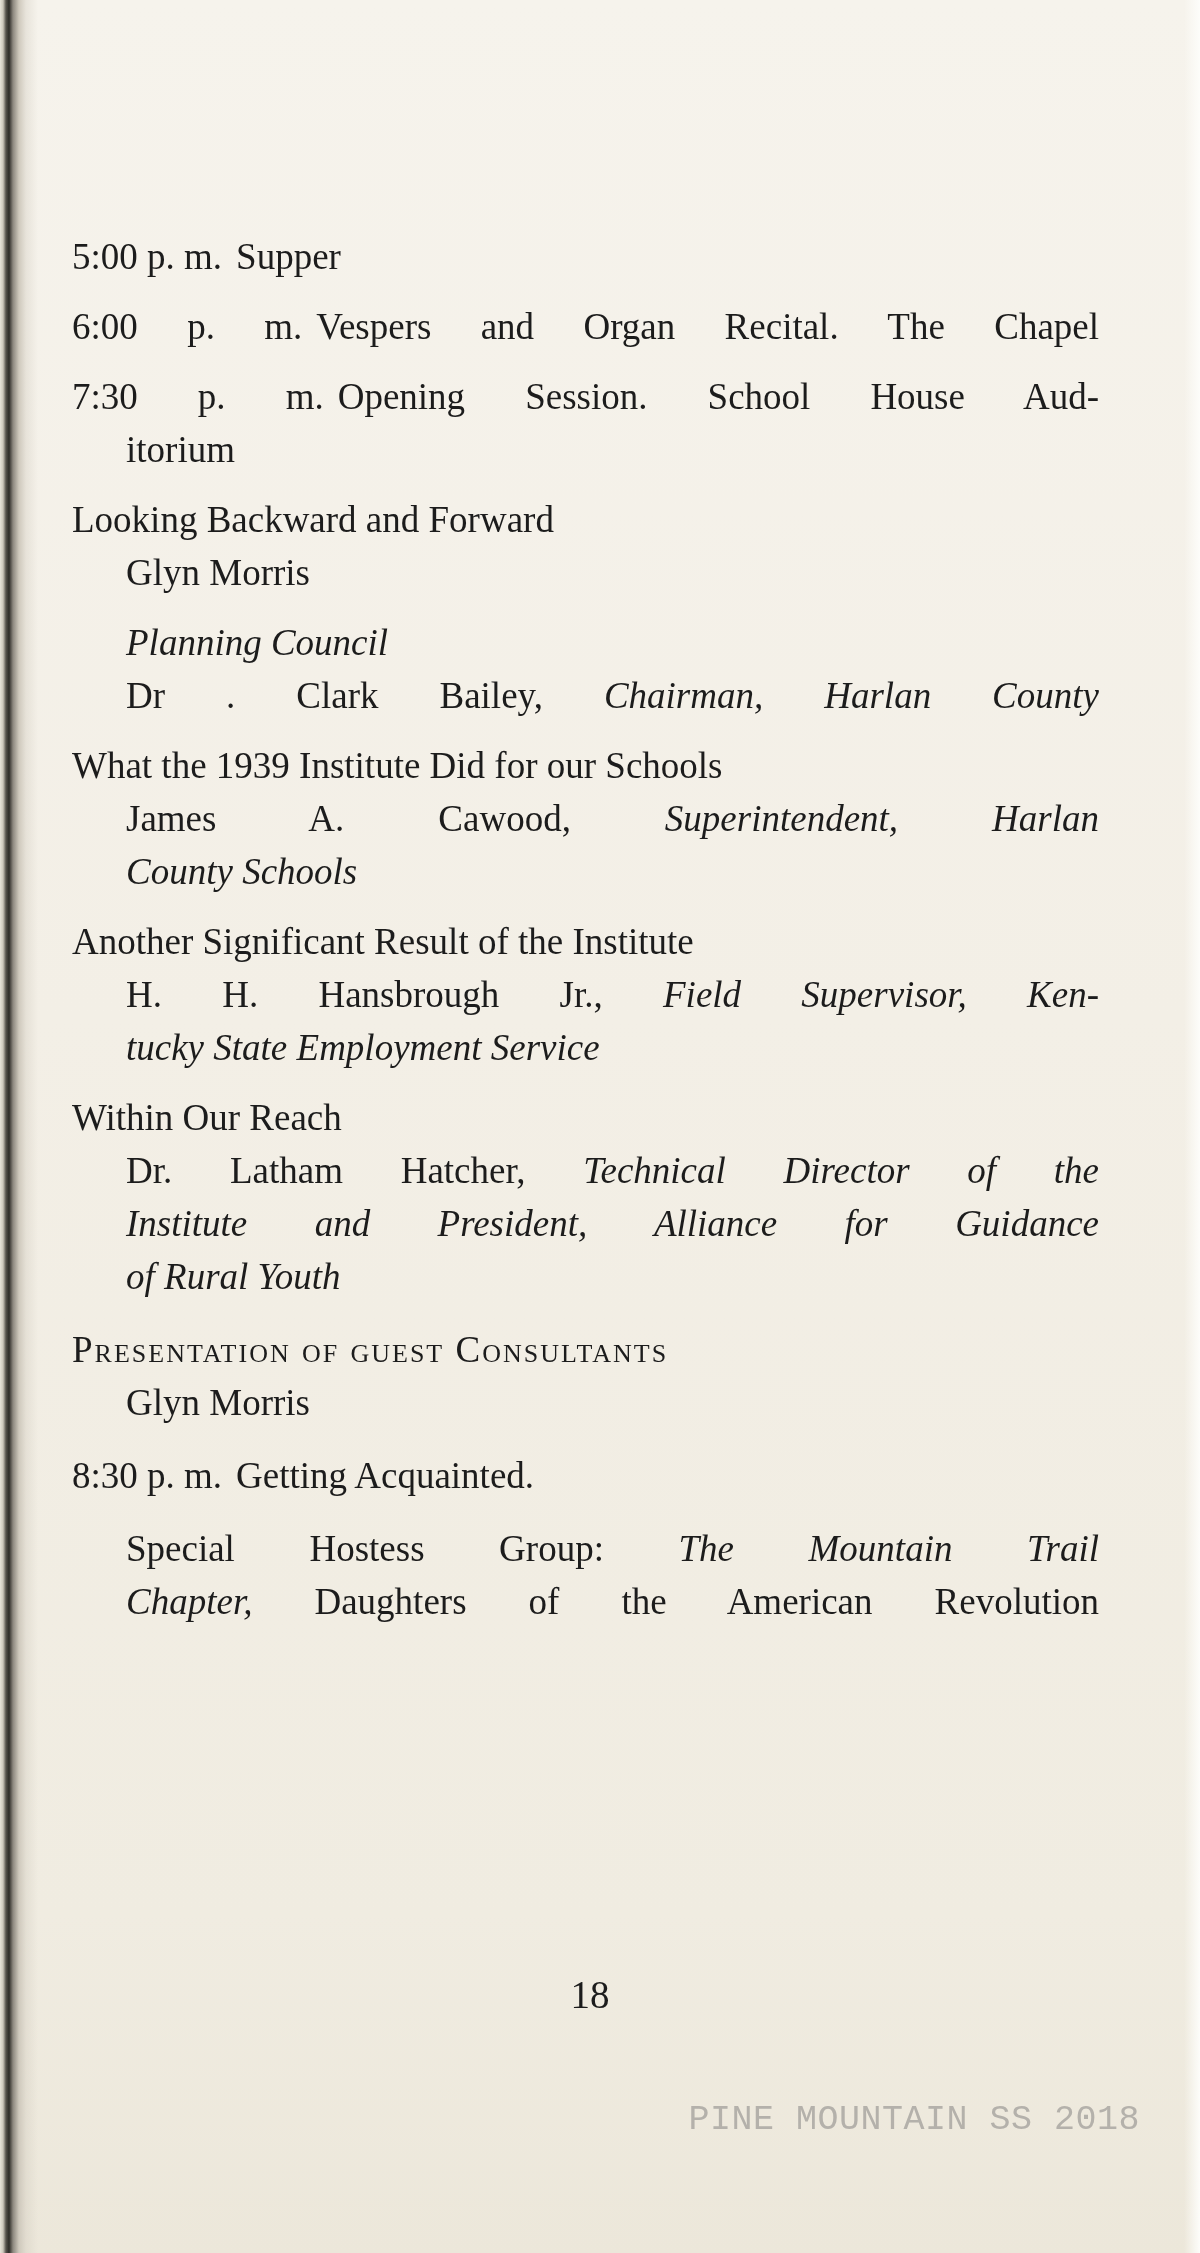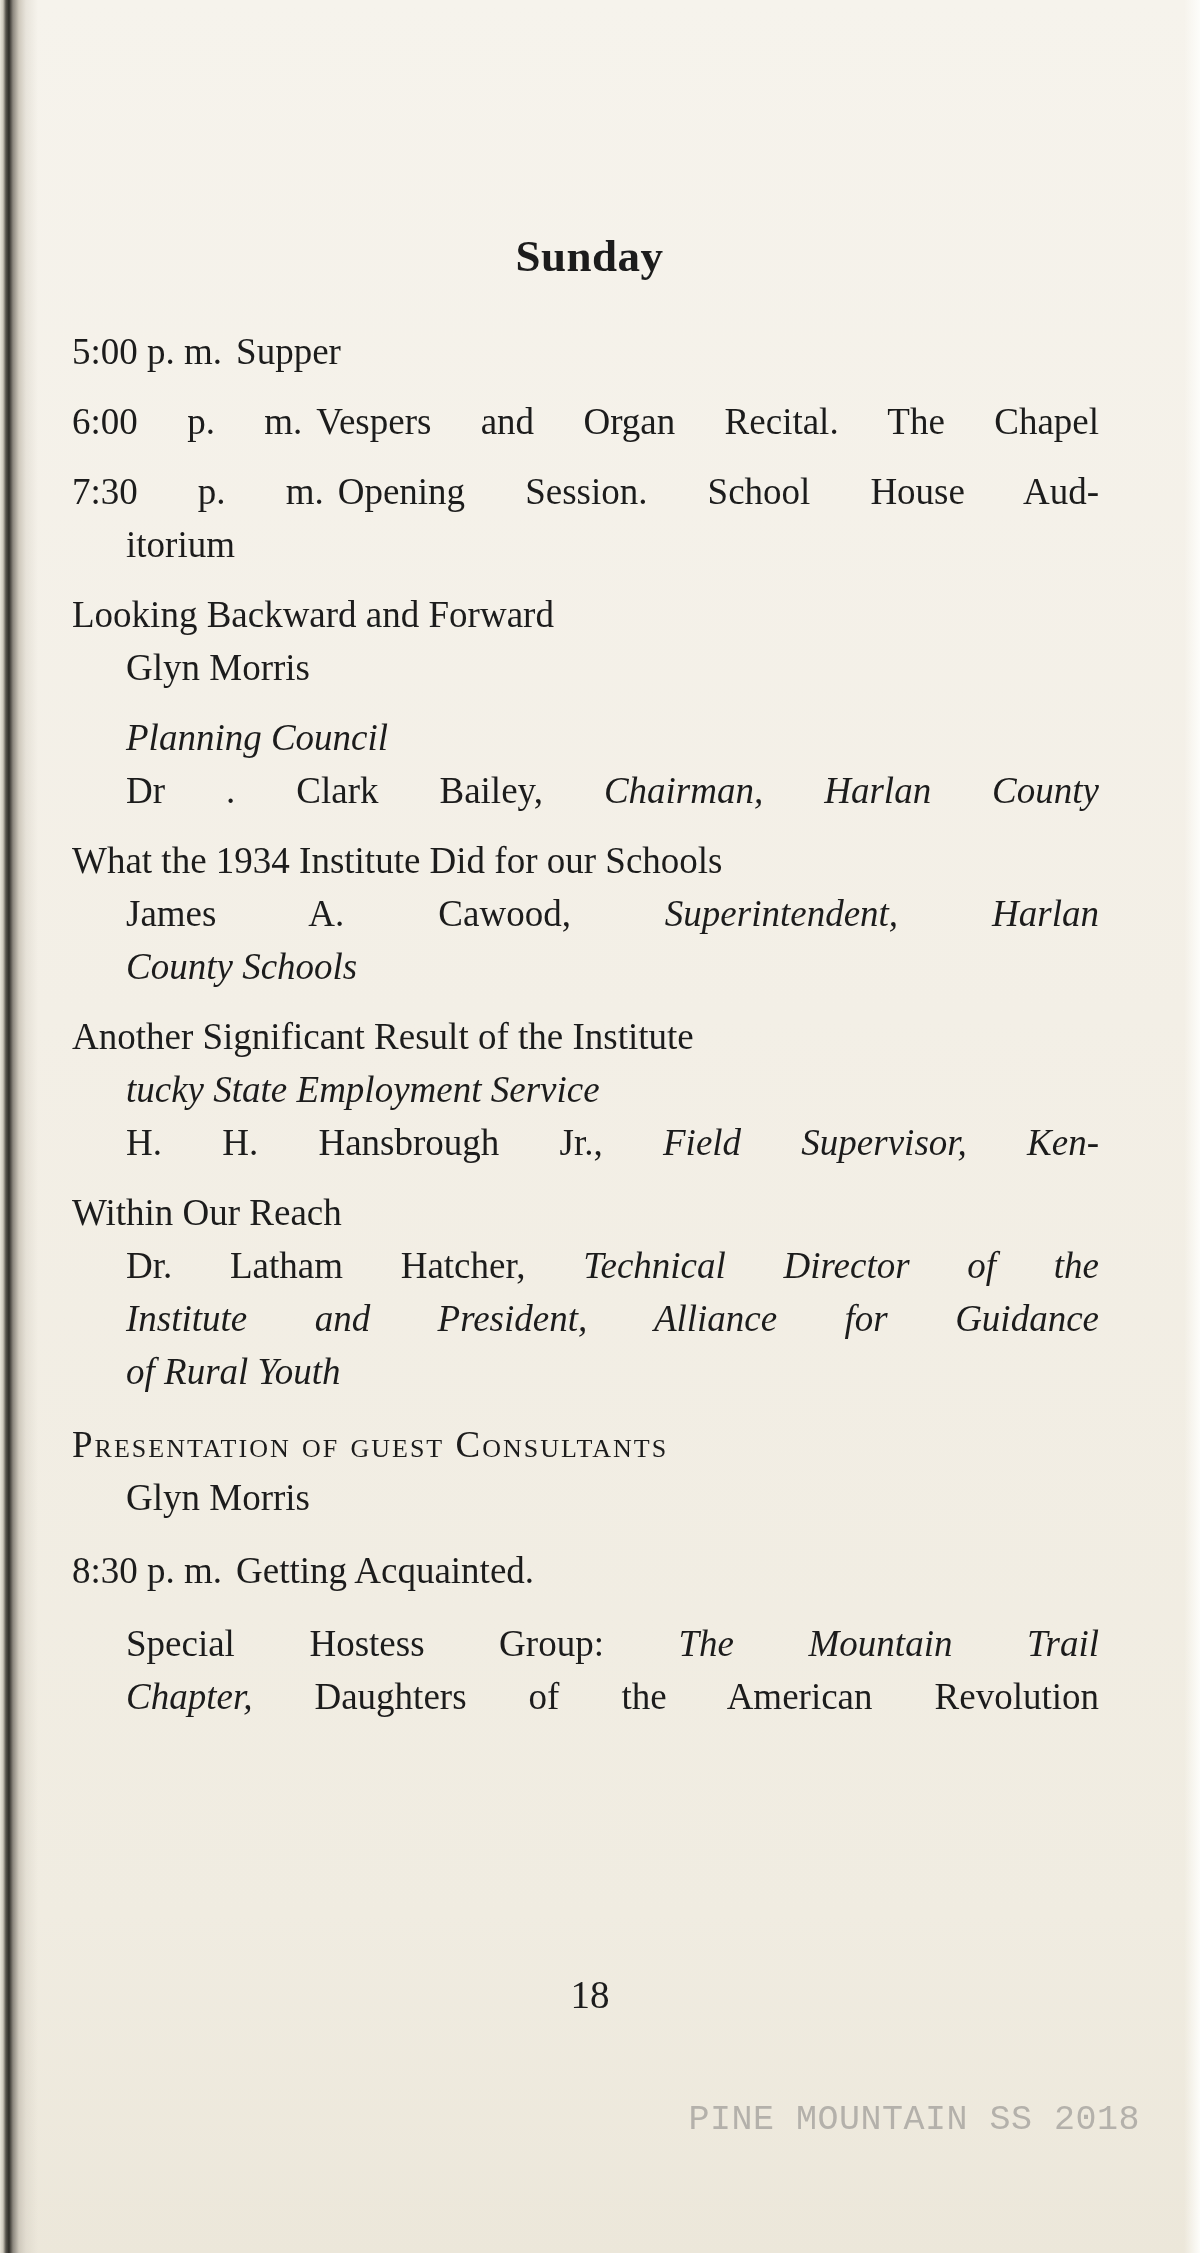--- a/index.html
+++ b/index.html
@@ -93,49 +93,48 @@
     font-size: 35px;
     letter-spacing: 0.5px;
     color: #b4b1ab;
   }
 </style>
 </head>
 <body>
 
 <div class="page">
   <div class="content">
-    <div class="doc-title">Sunday</div>
 
   <div class="para">
         <div class="line"><span class="seg-time">5:00 p. m.</span><span class="seg-roman">Supper</span></div>
       </div>
       <div class="para">
         <div class="line j"><span class="seg-time">6:00 p. m.</span><span class="seg-roman">Vespers and Organ Recital. The Chapel</span></div>
       </div>
       <div class="para">
         <div class="line j"><span class="seg-time">7:30 p. m.</span><span class="seg-roman">Opening Session. School House Aud-</span></div>
         <div class="line in1"><span class="seg-roman">itorium</span></div>
       </div>
       <div class="para">
         <div class="line"><span class="seg-roman">Looking Backward and Forward</span></div>
         <div class="line in1"><span class="seg-roman">Glyn Morris</span></div>
       </div>
       <div class="para">
         <div class="line in1"><span class="seg-italic">Planning Council</span></div>
         <div class="line j in1"><span class="seg-roman">Dr . Clark Bailey, </span><span class="seg-italic">Chairman, Harlan County</span></div>
       </div>
       <div class="para">
-        <div class="line"><span class="seg-roman">What the 1934 Institute Did for our Schools</span></div>
+        <div class="line"><span class="seg-roman">What the 1939 Institute Did for our Schools</span></div>
         <div class="line j in1"><span class="seg-roman">James A. Cawood, </span><span class="seg-italic">Superintendent, Harlan</span></div>
         <div class="line in1"><span class="seg-italic">County Schools</span></div>
       </div>
       <div class="para">
         <div class="line"><span class="seg-roman">Another Significant Result of the Institute</span></div>
+        <div class="line j in1"><span class="seg-roman">H. H. Hansbrough Jr., </span><span class="seg-italic">Field Supervisor, Ken-</span></div>
         <div class="line in1"><span class="seg-italic">tucky State Employment Service</span></div>
-        <div class="line j in1"><span class="seg-roman">H. H. Hansbrough Jr., </span><span class="seg-italic">Field Supervisor, Ken-</span></div>
       </div>
       <div class="para">
         <div class="line"><span class="seg-roman">Within Our Reach</span></div>
         <div class="line j in1"><span class="seg-roman">Dr. Latham Hatcher, </span><span class="seg-italic">Technical Director of the</span></div>
         <div class="line j in1"><span class="seg-italic">Institute and President, Alliance for Guidance</span></div>
         <div class="line in1"><span class="seg-italic">of Rural Youth</span></div>
       </div>
       <div class="para gap-lg">
         <div class="line"><span class="seg-smallcaps">Presentation of guest Consultants</span></div>
         <div class="line in1"><span class="seg-roman">Glyn Morris</span></div>

